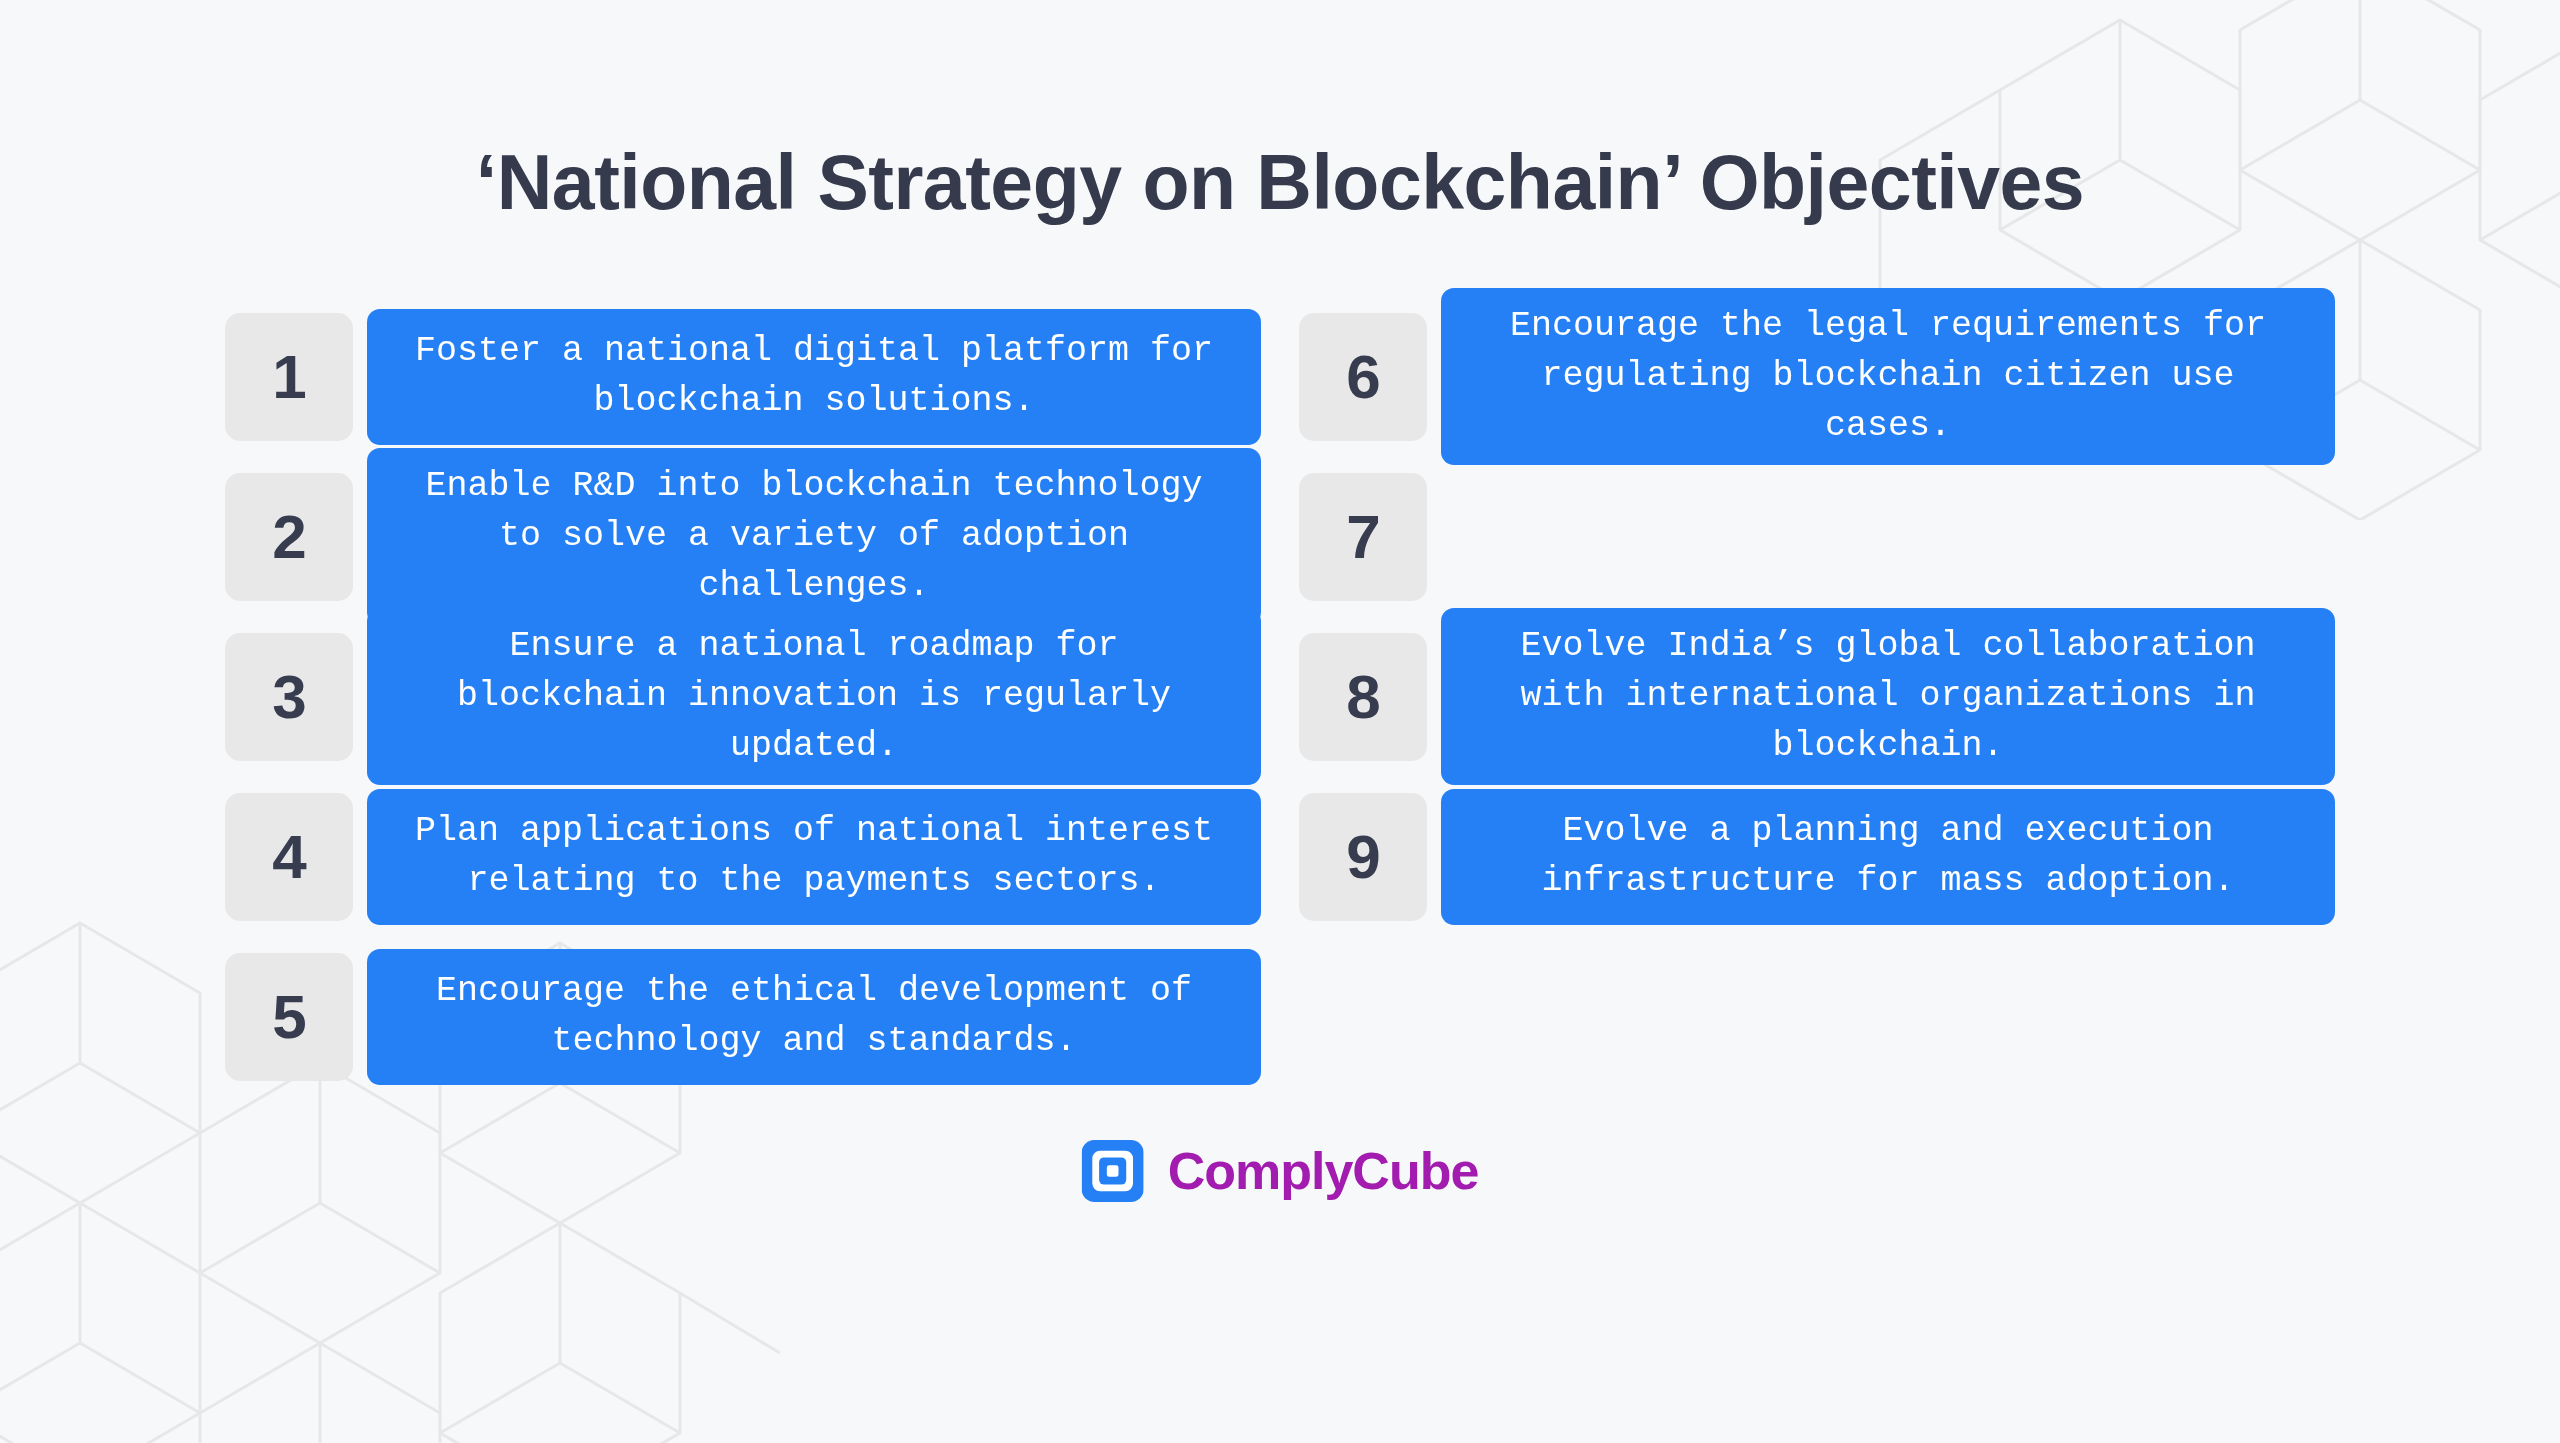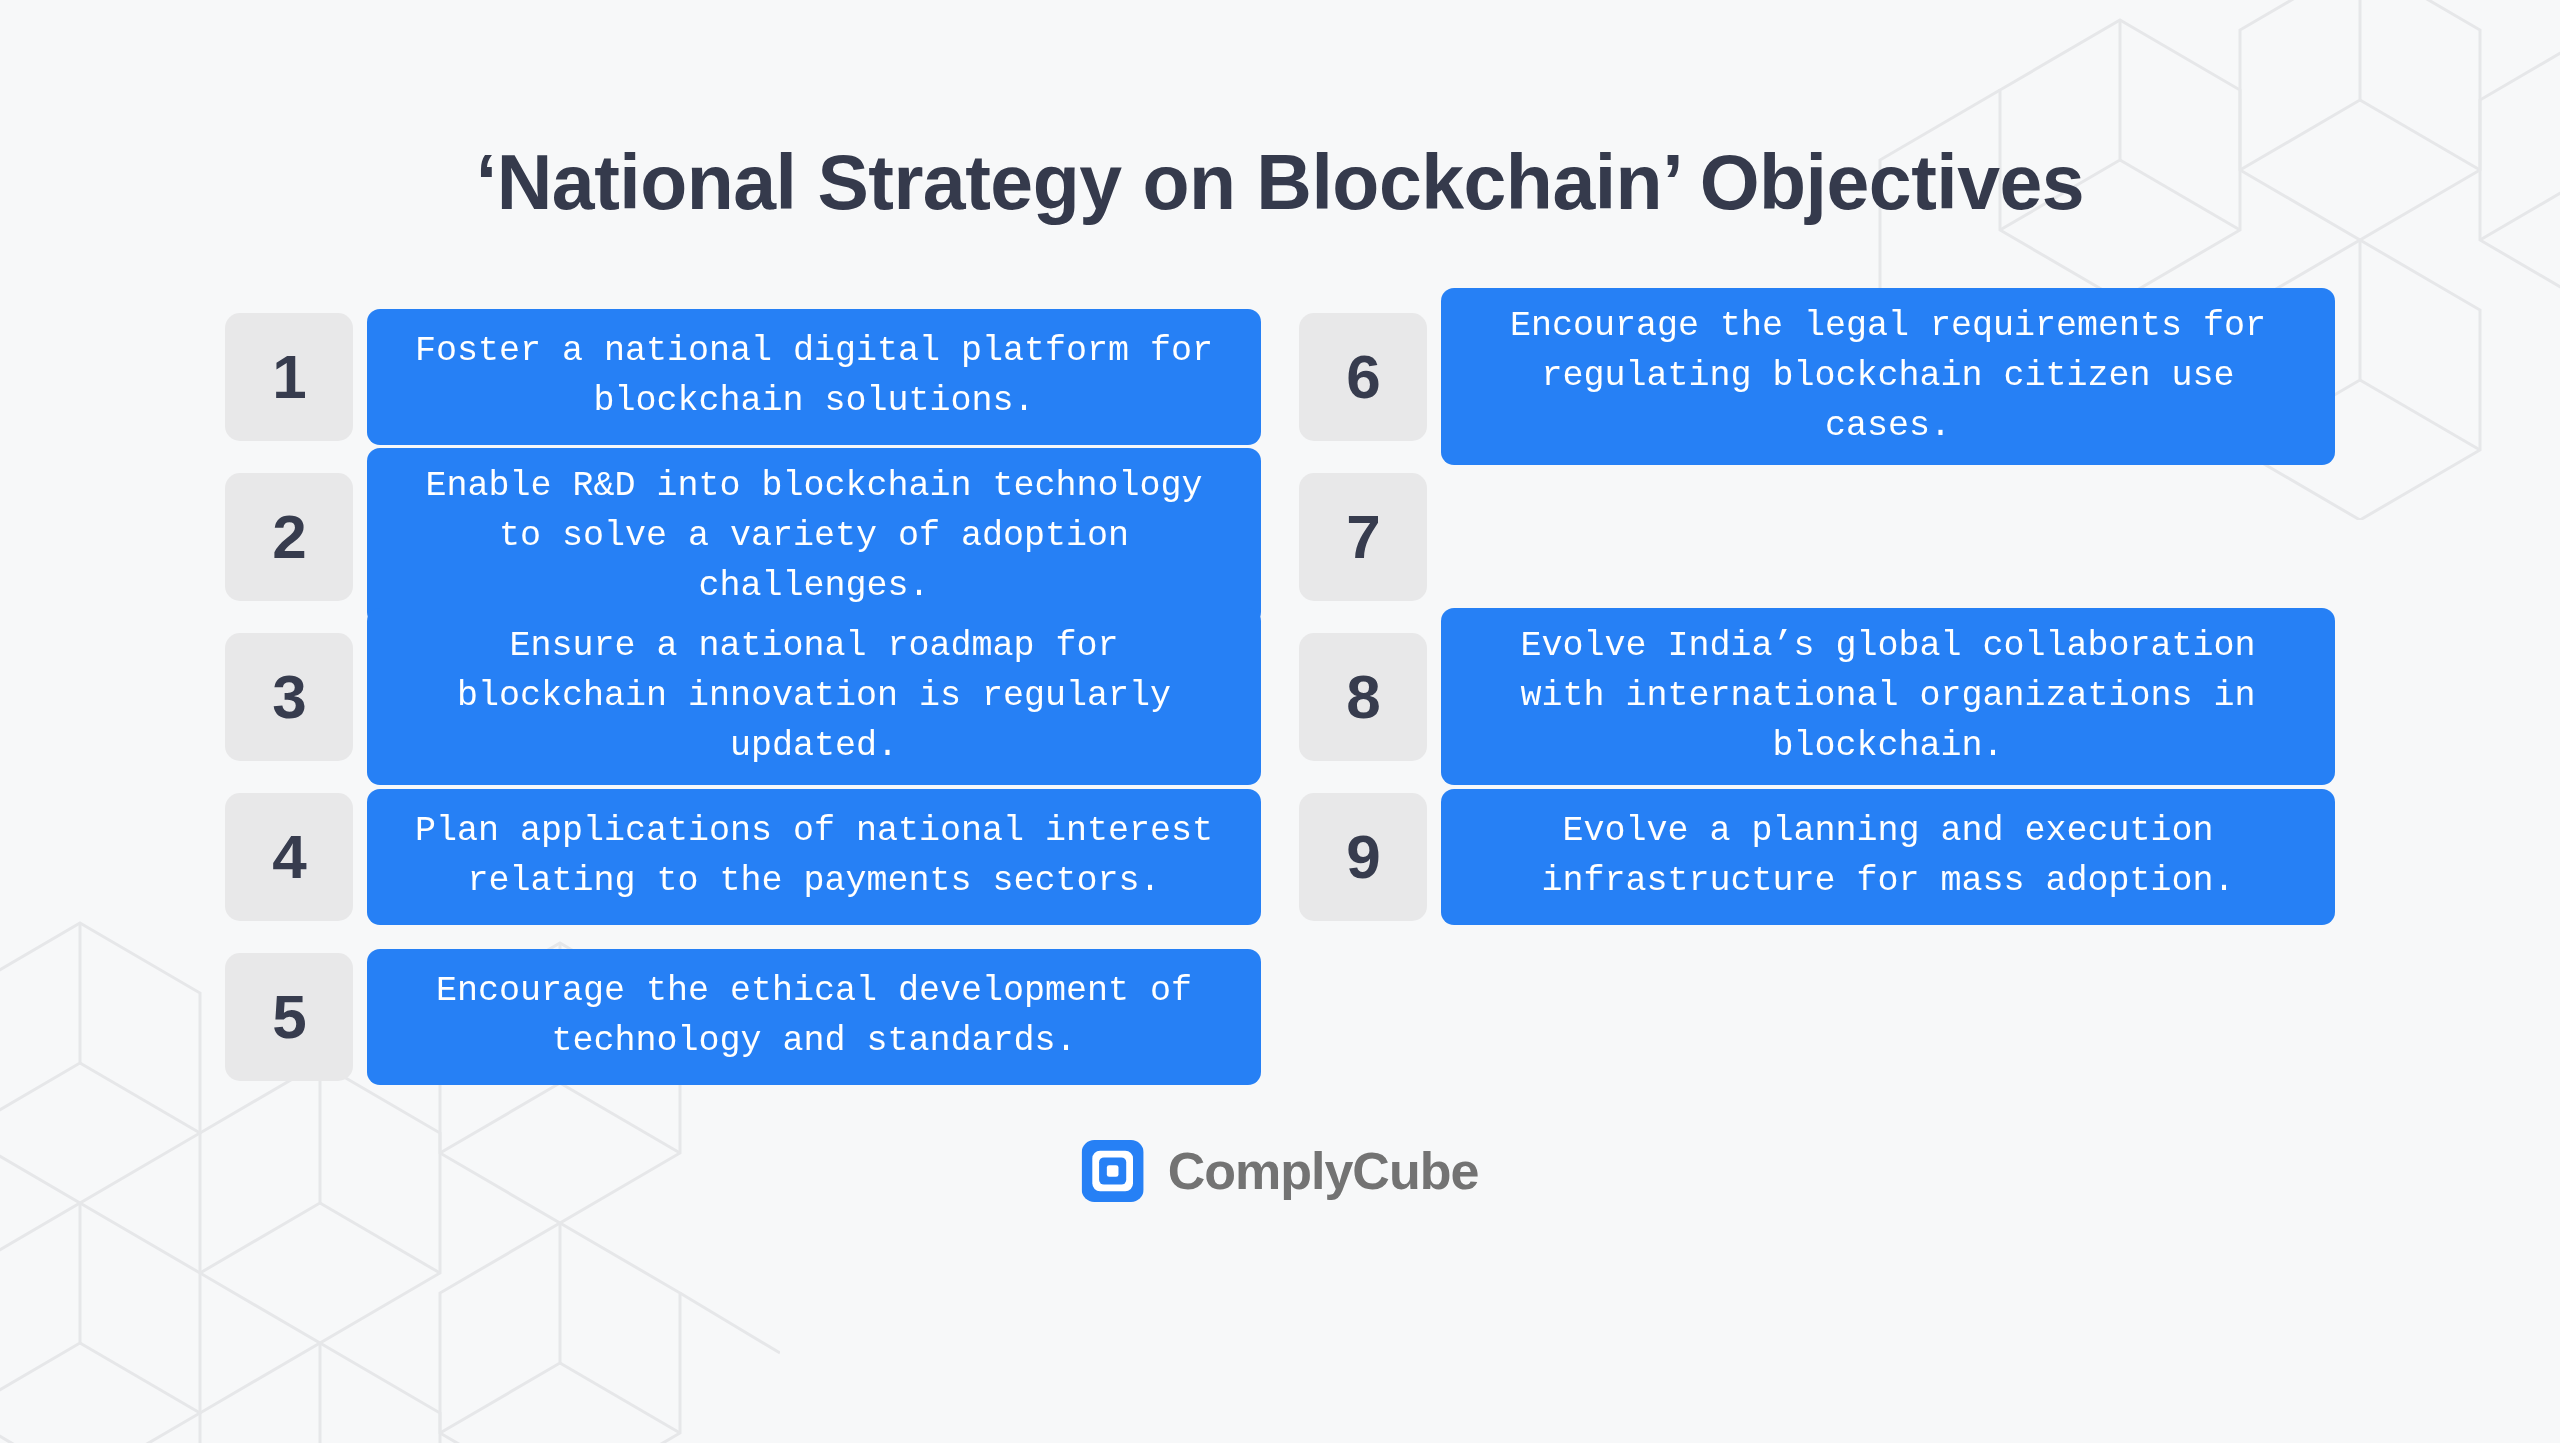--- a/index.html
+++ b/index.html
@@ -122,21 +122,21 @@
 
   .brand-mark {
     width: 62px;
     height: 62px;
     flex: 0 0 auto;
   }
 
   .brand-name {
     font-size: 52px;
     font-weight: bold;
-    color: #737373;
+    color: #a21caf;
     letter-spacing: -1px;
     line-height: 1;
   }
 </style>
 </head>
 <body>
 
 <svg class="bg-pattern top-right" viewBox="0 0 800 560" xmlns="http://www.w3.org/2000/svg">
   <g fill="none" stroke="#E6E7E9" stroke-width="3">
 

